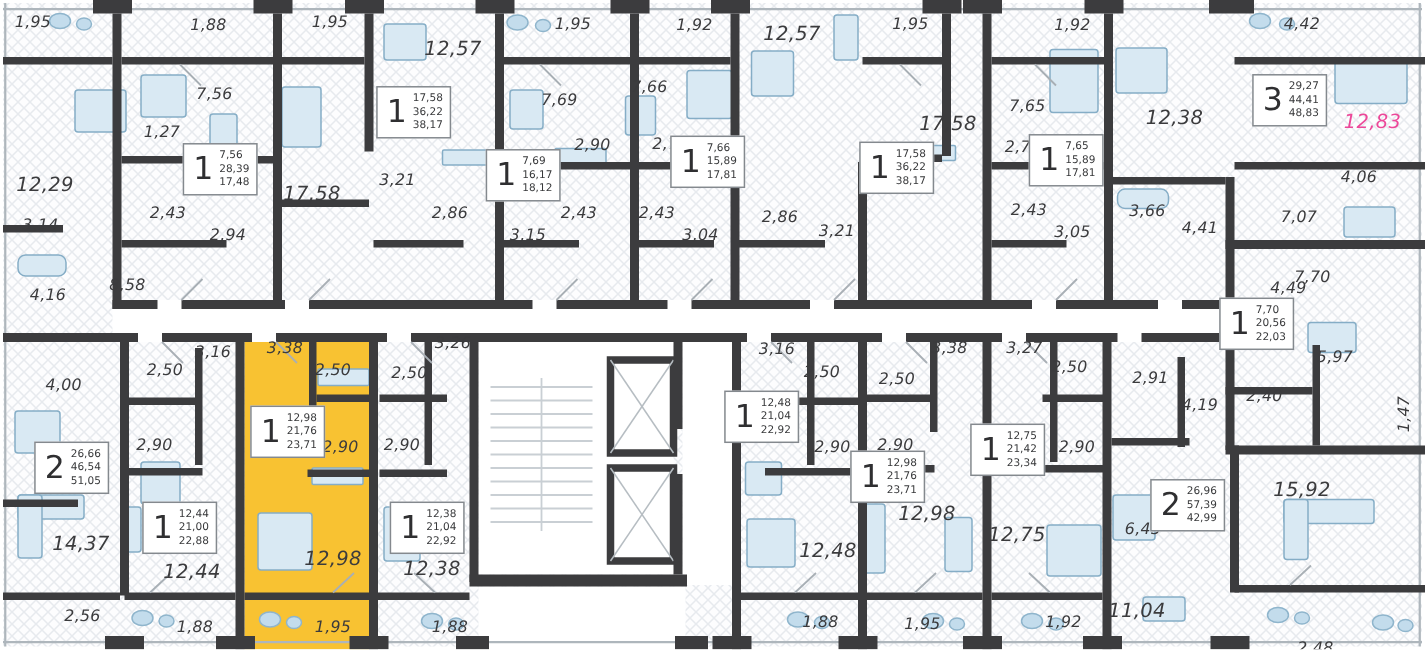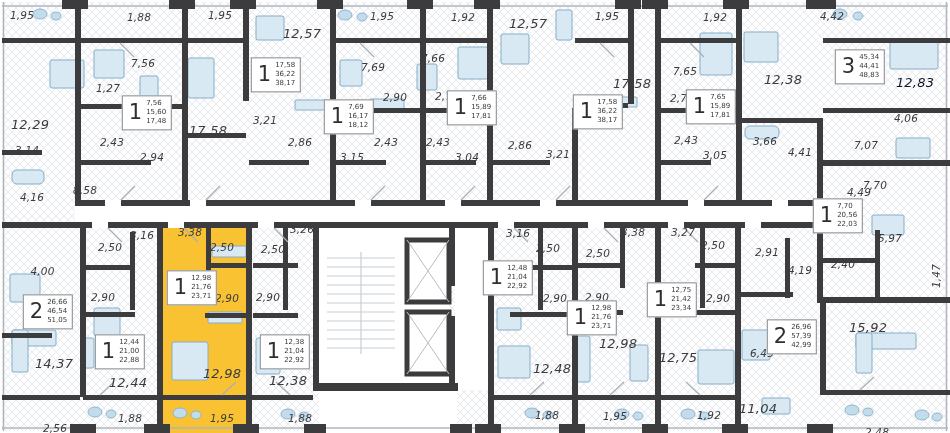--- a/index.html
+++ b/index.html
@@ -307,21 +307,21 @@
 </svg>
 
 <div class="layer" id="labels">
       <div class="room-label" style="left: 22px; top: 15px; color: rgb(59, 59, 61);">1,95</div>
       <div class="room-label" style="left: 139px; top: 17px; color: rgb(59, 59, 61);">1,88</div>
       <div class="room-label" style="left: 220px; top: 15px; color: rgb(59, 59, 61);">1,95</div>
       <div class="room-label" style="left: 382px; top: 16px; color: rgb(59, 59, 61);">1,95</div>
       <div class="room-label" style="left: 463px; top: 17px; color: rgb(59, 59, 61);">1,92</div>
       <div class="room-label" style="left: 607px; top: 16px; color: rgb(59, 59, 61);">1,95</div>
       <div class="room-label" style="left: 715px; top: 17px; color: rgb(59, 59, 61);">1,92</div>
-      <div class="room-label" style="left: 832px; top: 16px; color: rgb(59, 59, 61); text-align: center;">4,42</div>
+      <div class="room-label" style="left: 868px; top: 16px; color: rgb(59, 59, 61); text-align: center;">4,42</div>
       <div class="room-label lg" style="left: 302px; top: 33px; color: rgb(59, 59, 61);">12,57</div>
       <div class="room-label lg" style="left: 528px; top: 23px; color: rgb(59, 59, 61);">12,57</div>
       <div class="room-label lg" style="left: 30px; top: 83px; color: rgb(59, 59, 61); margin-top: 41px;">12,29</div>
       <div class="room-label" style="left: 143px; top: 63px; color: rgb(59, 59, 61);">7,56</div>
       <div class="room-label" style="left: 108px; top: 88px; color: rgb(59, 59, 61);">1,27</div>
       <div class="room-label lg" style="left: 208px; top: 130px; color: rgb(59, 59, 61);">17,58</div>
       <div class="room-label" style="left: 112px; top: 142px; color: rgb(59, 59, 61);">2,43</div>
       <div class="room-label" style="left: 152px; top: 157px; color: rgb(59, 59, 61); font-style: italic;">2,94</div>
       <div class="room-label" style="left: 27px; top: 150px; color: rgb(59, 59, 61);">3,14</div>
       <div class="room-label" style="left: 32px; top: 197px; color: rgb(59, 59, 61);">4,16</div>
@@ -339,31 +339,31 @@
       <div class="room-label" style="left: 520px; top: 145px; color: rgb(59, 59, 61);">2,86</div>
       <div class="room-label" style="left: 558px; top: 154px; color: rgb(59, 59, 61);">3,21</div>
       <div class="room-label lg" style="left: 632px; top: 83px; color: rgb(59, 59, 61);">17,58</div>
       <div class="room-label" style="left: 685px; top: 71px; color: rgb(59, 59, 61);">7,65</div>
       <div class="room-label" style="left: 682px; top: 98px; color: rgb(59, 59, 61);">2,76</div>
       <div class="room-label" style="left: 686px; top: 140px; color: rgb(59, 59, 61);">2,43</div>
       <div class="room-label" style="left: 715px; top: 155px; color: rgb(59, 59, 61);">3,05</div>
       <div class="room-label lg" style="left: 783px; top: 79px; color: rgb(59, 59, 61);">12,38</div>
       <div class="room-label" style="left: 765px; top: 141px; color: rgb(59, 59, 61);">3,66</div>
       <div class="room-label" style="left: 800px; top: 152px; color: rgb(59, 59, 61);">4,41</div>
-      <div class="room-label lg" style="left: 915px; top: 82px; color: #0f172a;">12,83</div>
+      <div class="room-label lg" style="left: 915px; top: 82px; color: #ec4899;">12,83</div>
       <div class="room-label" style="left: 906px; top: 118px; color: rgb(59, 59, 61);">4,06</div>
       <div class="room-label" style="left: 866px; top: 145px; color: rgb(59, 59, 61);">7,07</div>
       <div class="room-label" style="left: 875px; top: 185px; color: rgb(59, 59, 61);">7,70</div>
       <div class="room-label" style="left: 859px; top: 192px; color: rgb(59, 59, 61); font-style: italic;">4,49</div>
       <div class="room-label" style="left: 890px; top: 238px; color: rgb(59, 59, 61);">5,97</div>
       <div class="room-label" style="left: 843px; top: 264px; color: rgb(59, 59, 61);">2,40</div>
       <div class="room-label rot" style="left: 936px; top: 276px; color: rgb(59, 59, 61);">1,47</div>
-      <div class="room-label" style="left: 37px; top: 271px; color: rgb(59, 59, 61); padding-left: 11px;">4,00</div>
+      <div class="room-label" style="left: 37px; top: 257px; color: rgb(59, 59, 61); padding-left: 11px;">4,00</div>
       <div class="room-label lg" style="left: 54px; top: 363px; color: rgb(59, 59, 61);">14,37</div>
-      <div class="room-label" style="left: 55px; top: 428px; color: rgb(59, 59, 61);">2,56</div>
+      <div class="room-label" style="left: 55px; top: 411px; color: rgb(59, 59, 61);">2,56</div>
       <div class="room-label" style="left: 142px; top: 235px; color: rgb(59, 59, 61);">3,16</div>
       <div class="room-label" style="left: 110px; top: 247px; color: rgb(59, 59, 61);">2,50</div>
       <div class="room-label" style="left: 103px; top: 297px; color: rgb(59, 59, 61);">2,90</div>
       <div class="room-label lg" style="left: 128px; top: 382px; color: rgb(59, 59, 61);">12,44</div>
       <div class="room-label" style="left: 130px; top: 418px; color: rgb(59, 59, 61);">1,88</div>
       <div class="room-label" style="left: 190px; top: 232px; color: rgb(59, 59, 61);">3,38</div>
       <div class="room-label" style="left: 222px; top: 247px; color: rgb(59, 59, 61);">2,50</div>
       <div class="room-label" style="left: 227px; top: 298px; color: rgb(59, 59, 61);">2,90</div>
       <div class="room-label lg" style="left: 222px; top: 373px; color: rgb(59, 59, 61);">12,98</div>
       <div class="room-label" style="left: 222px; top: 418px; color: rgb(59, 59, 61);">1,95</div>
@@ -392,21 +392,21 @@
       <div class="room-label" style="left: 762px; top: 305px; color: rgb(59, 59, 61); margin-top: 48px;">6,45</div>
       <div class="room-label lg" style="left: 868px; top: 327px; color: rgb(59, 59, 61);">15,92</div>
       <div class="room-label lg" style="left: 758px; top: 408px; color: rgb(59, 59, 61);">11,04</div>
       <div class="room-label" style="left: 877px; top: 432px; color: rgb(59, 59, 61); font-style: italic;">2,48</div>
     </div>
 <div class="layer" id="unit-boxes">
       <div class="unit-box" style="left: 147px; top: 113px;">
         <span class="n">1</span>
         <span class="vals">
           <span>7,56</span>
-          <span>15,60</span>
+          <span>28,39</span>
           <span>17,48</span>
         </span>
       </div>
       <div class="unit-box" style="left: 276px; top: 75px;">
         <span class="n">1</span>
         <span class="vals">
           <span>17,58</span>
           <span>36,22</span>
           <span>38,17</span>
         </span>
@@ -439,21 +439,21 @@
         <span class="n">1</span>
         <span class="vals">
           <span>7,65</span>
           <span>15,89</span>
           <span>17,81</span>
         </span>
       </div>
       <div class="unit-box" style="left: 860px; top: 67px;">
         <span class="n">3</span>
         <span class="vals">
-          <span>45,34</span>
+          <span>29,27</span>
           <span>44,41</span>
           <span>48,83</span>
         </span>
       </div>
       <div class="unit-box" style="left: 838px; top: 216px;">
         <span class="n">1</span>
         <span class="vals">
           <span>7,70</span>
           <span>20,56</span>
           <span>22,03</span>

